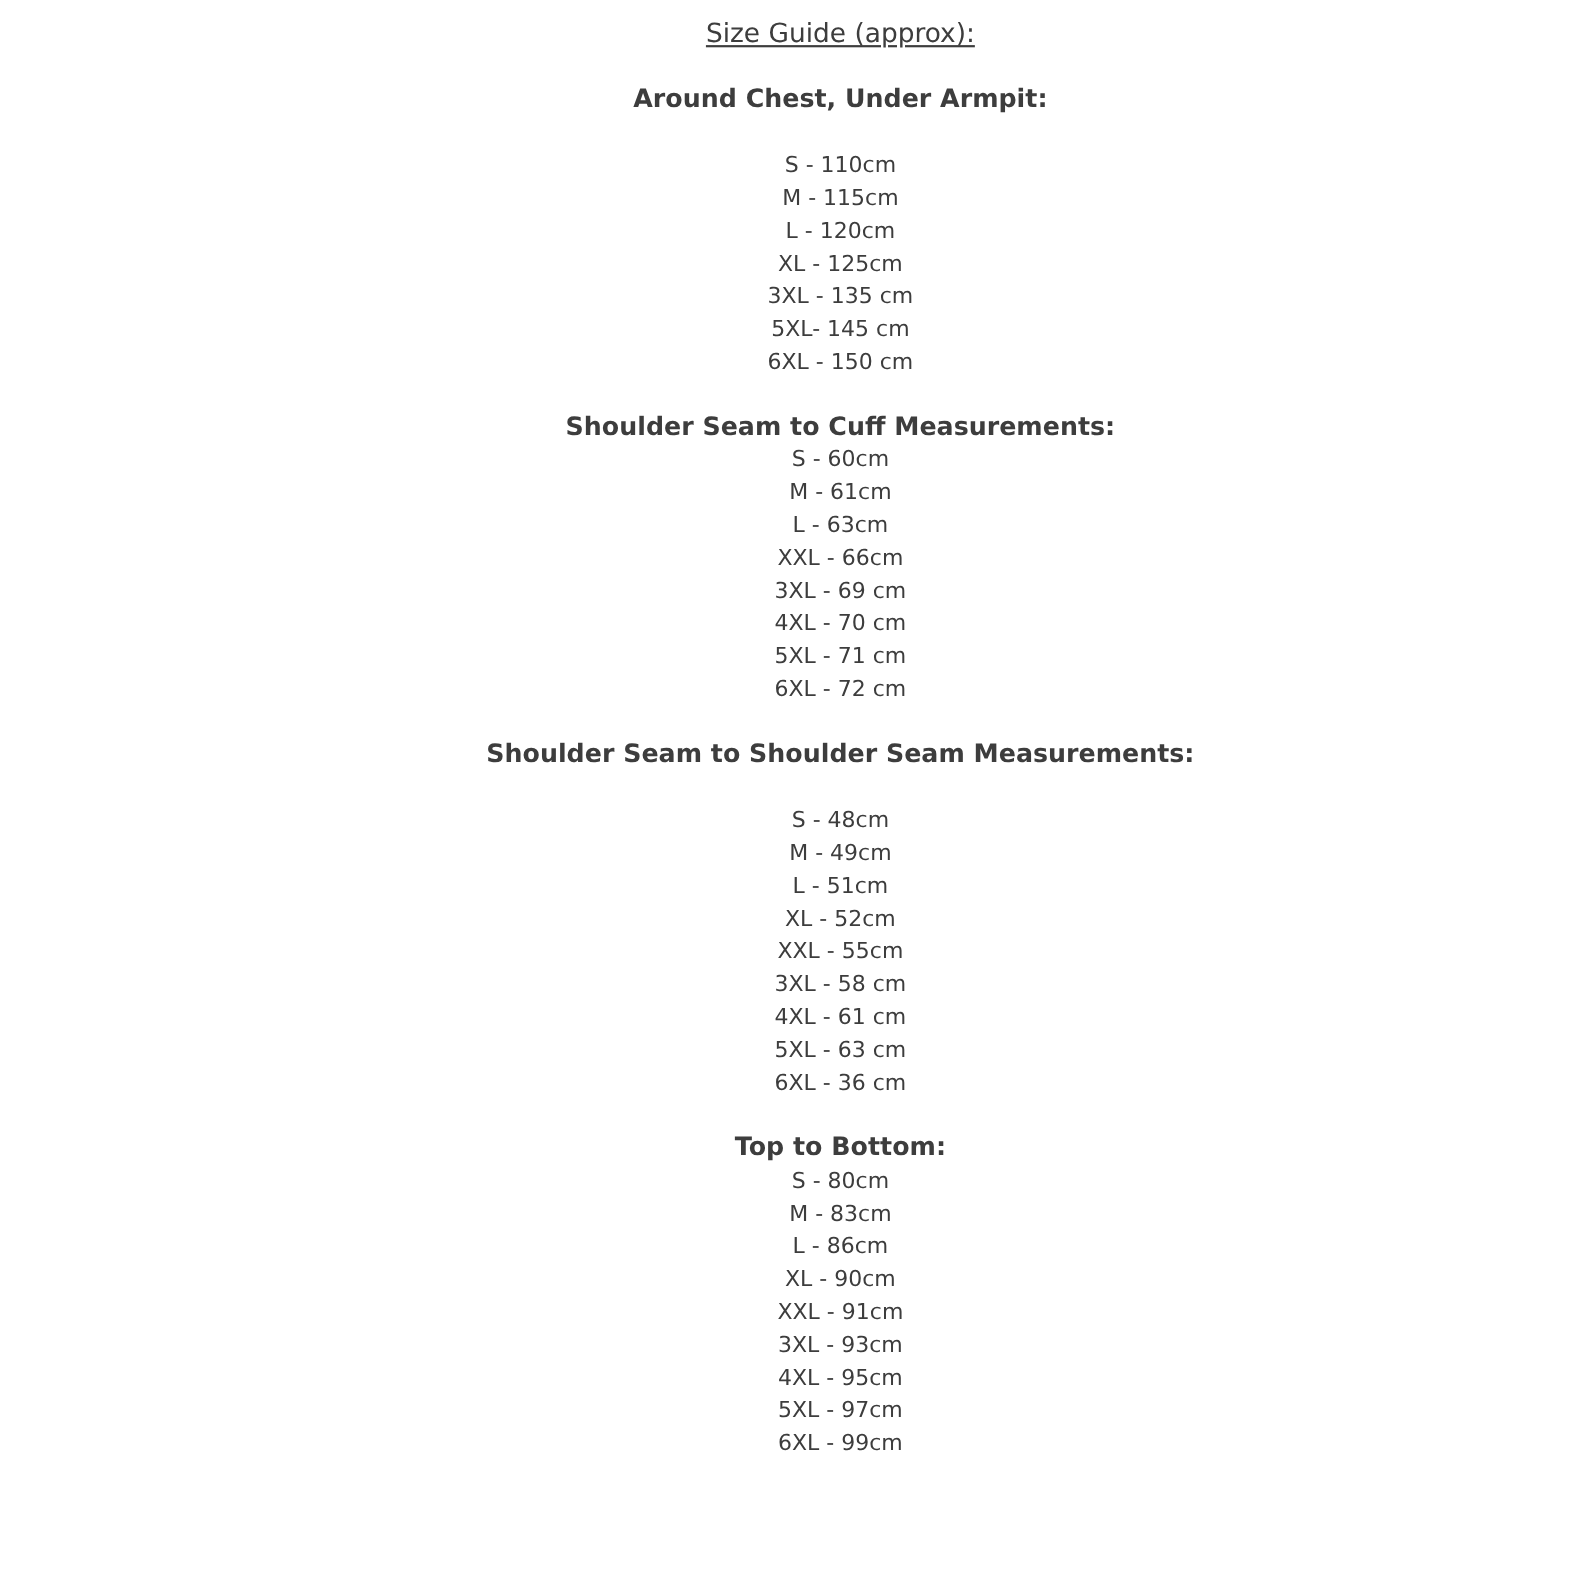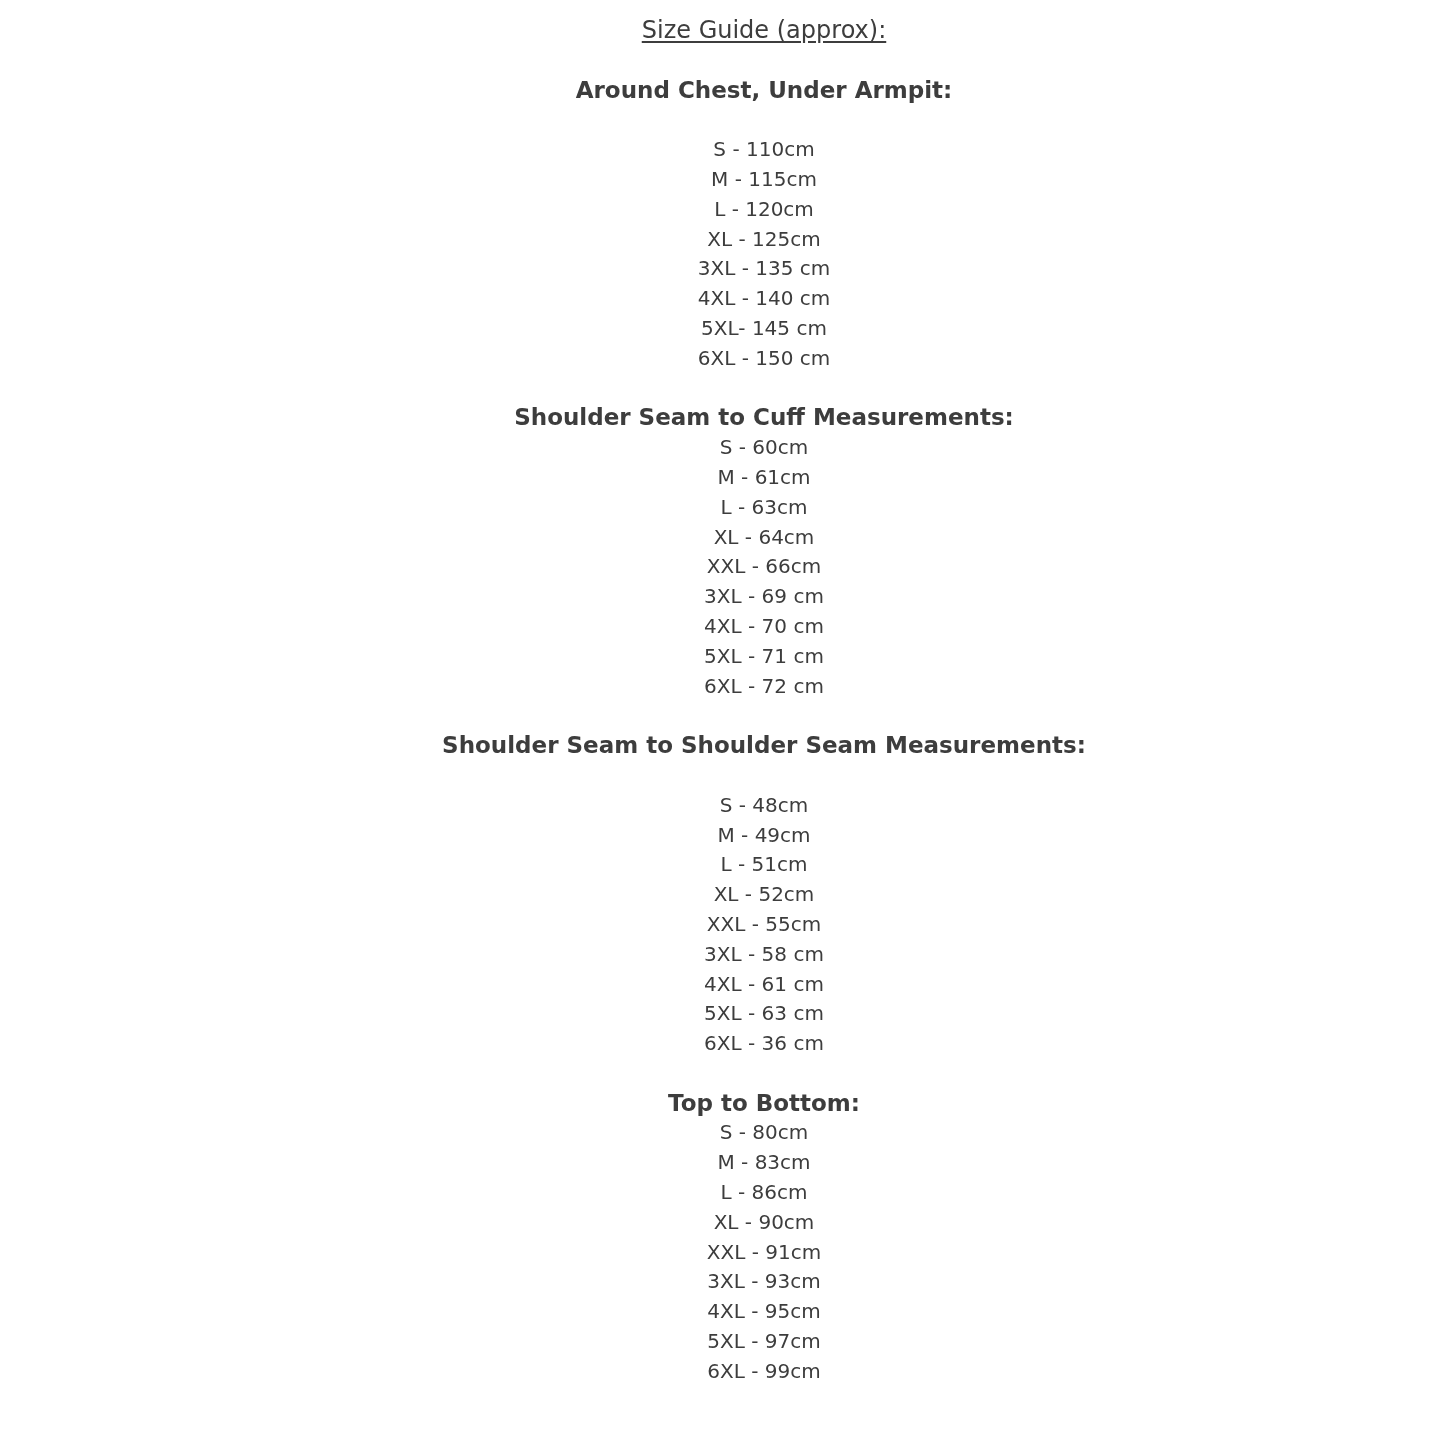--- a/index.html
+++ b/index.html
@@ -52,31 +52,29 @@
 
   <h1 class="title">Size Guide (approx):</h1>
 
   <section class="section gap-after-heading">
     <h2 class="section-heading">Around Chest, Under Armpit:</h2>
     <p class="size-line">S - 110cm</p>
     <p class="size-line">M - 115cm</p>
     <p class="size-line">L - 120cm</p>
     <p class="size-line">XL - 125cm</p>
     <p class="size-line">3XL - 135 cm</p>
-    <p class="size-line">4XL - 140 cm</p>
     <p class="size-line">5XL- 145 cm</p>
     <p class="size-line">6XL - 150 cm</p>
   </section>
 
   <section class="section">
     <h2 class="section-heading">Shoulder Seam to Cuff Measurements:</h2>
     <p class="size-line">S - 60cm</p>
     <p class="size-line">M - 61cm</p>
     <p class="size-line">L - 63cm</p>
-    <p class="size-line">XL - 64cm</p>
     <p class="size-line">XXL - 66cm</p>
     <p class="size-line">3XL - 69 cm</p>
     <p class="size-line">4XL - 70 cm</p>
     <p class="size-line">5XL - 71 cm</p>
     <p class="size-line">6XL - 72 cm</p>
   </section>
 
   <section class="section gap-after-heading">
     <h2 class="section-heading">Shoulder Seam to Shoulder Seam Measurements:</h2>
     <p class="size-line">S - 48cm</p>

